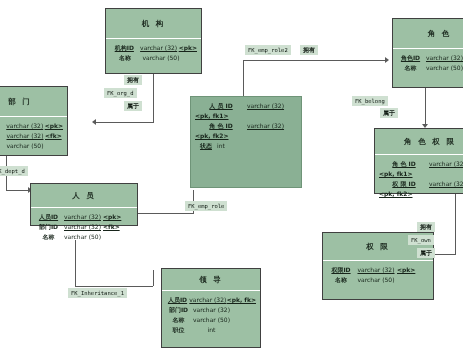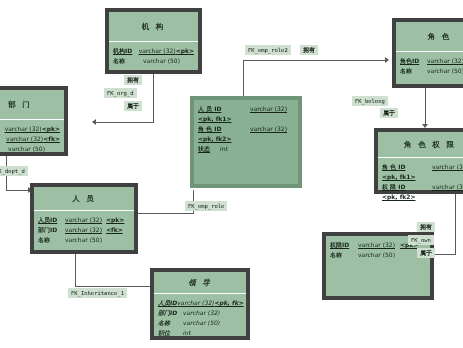--- a/index.html
+++ b/index.html
@@ -1,21 +1,21 @@
 <!DOCTYPE html>
 <html><head>
 <meta charset="utf-8">
 <style>
   html,body{margin:0;padding:0;background:#ffffff;}
   body{width:463px;height:348px;overflow:hidden;
        font-family:"DejaVu Sans","Liberation Sans",sans-serif;}
   #canvas{position:relative;width:463px;height:348px;background:#ffffff;}
 
   
-  .tbl{position:absolute;background:#9dc0a4;border:4px solid #404040;box-sizing:border-box;}
+  .tbl{position:absolute;background:#9dc0a4;border:1px solid #404040;box-sizing:border-box;text-align:center;}
   .tbl .hdr{height:var(--hh,30px);display:flex;align-items:center;justify-content:center;
             border-bottom:1px solid #ffffff;box-sizing:border-box;}
   .tbl .hdr span{font-size:7.5px;color:#1d2b20;letter-spacing:2px;font-weight:bold;}
   .tbl .body{padding:4px 4px 3px 4px;}
   .row{display:flex;align-items:baseline;font-size:6px;color:#17241a;line-height:10px;
        white-space:nowrap;}
   .c-name{font-weight:bold;}
   .c-name.pk{text-decoration:underline;}
   .c-type{text-decoration:underline;}
   .c-type.plain{text-decoration:none;}
@@ -106,21 +106,21 @@
         <span class="c-key">&lt;fk&gt;</span>
       </div>
       <div class="row">
         <span class="c-name" style="width:28px"></span>
         <span class="c-type plain" style="width:40px">varchar (50)</span>
         <span class="c-key plain"></span>
       </div>
     </div>
   </div>
 
-  <div class="tbl" style="left:30px;top:183px;width:108px;height:71px;">
+  <div class="tbl" style="left:30px;top:183px;width:108px;height:43px;">
     <div class="hdr" style="--hh:24px">
       <span>人 员</span>
     </div>
     <div class="body">
       <div class="row">
         <span class="c-name pk" style="width:27px">人员ID</span>
         <span class="c-type" style="width:41px">varchar (32)</span>
         <span class="c-key">&lt;pk&gt;</span>
       </div>
       <div class="row">
@@ -129,21 +129,21 @@
         <span class="c-key">&lt;fk&gt;</span>
       </div>
       <div class="row">
         <span class="c-name" style="width:27px">名称</span>
         <span class="c-type plain" style="width:41px">varchar (50)</span>
         <span class="c-key plain"></span>
       </div>
     </div>
   </div>
 
-  <div class="tbl" style="left:150px;top:268px;width:100px;height:72px;font-style:italic;">
+  <div class="tbl" style="left:161px;top:268px;width:100px;height:80px;">
     <div class="hdr" style="--hh:22px">
       <span>领 导</span>
     </div>
     <div class="body">
       <div class="row">
         <span class="c-name pk" style="width:25px">人员ID</span>
         <span class="c-type" style="width:41px">varchar (32)</span>
         <span class="c-key">&lt;pk, fk&gt;</span>
       </div>
       <div class="row">
@@ -221,20 +221,23 @@
         <span class="c-name pk" style="width:50px">权 限 ID</span>
         <span class="c-type">varchar (32)</span>
       </div>
       <div class="row">
         <span class="c-key">&lt;pk, fk2&gt;</span>
       </div>
     </div>
   </div>
 
   <div class="tbl" style="left:322px;top:232px;width:112px;height:68px;">
+    <div class="hdr" style="--hh:28px">
+      <span>权 限</span>
+    </div>
     <div class="body">
       <div class="row">
         <span class="c-name pk" style="width:28px">权限ID</span>
         <span class="c-type" style="width:42px">varchar (32)</span>
         <span class="c-key">&lt;pk&gt;</span>
       </div>
       <div class="row">
         <span class="c-name" style="width:28px">名称</span>
         <span class="c-type plain" style="width:42px">varchar (50)</span>
         <span class="c-key plain"></span>

